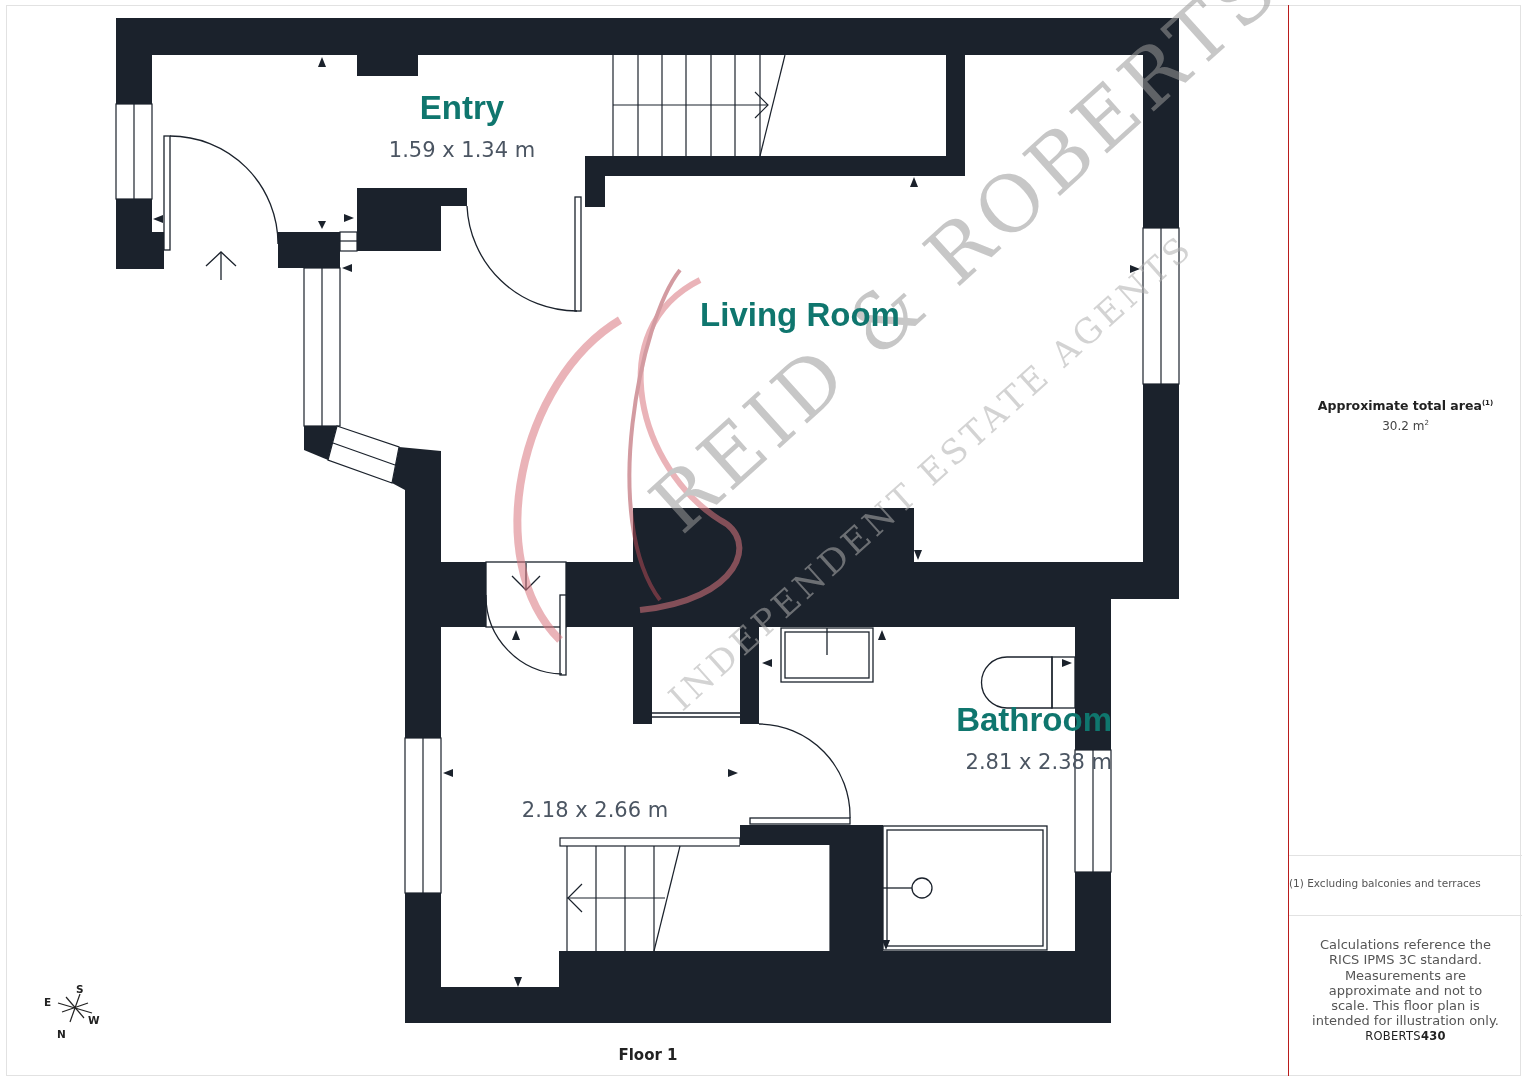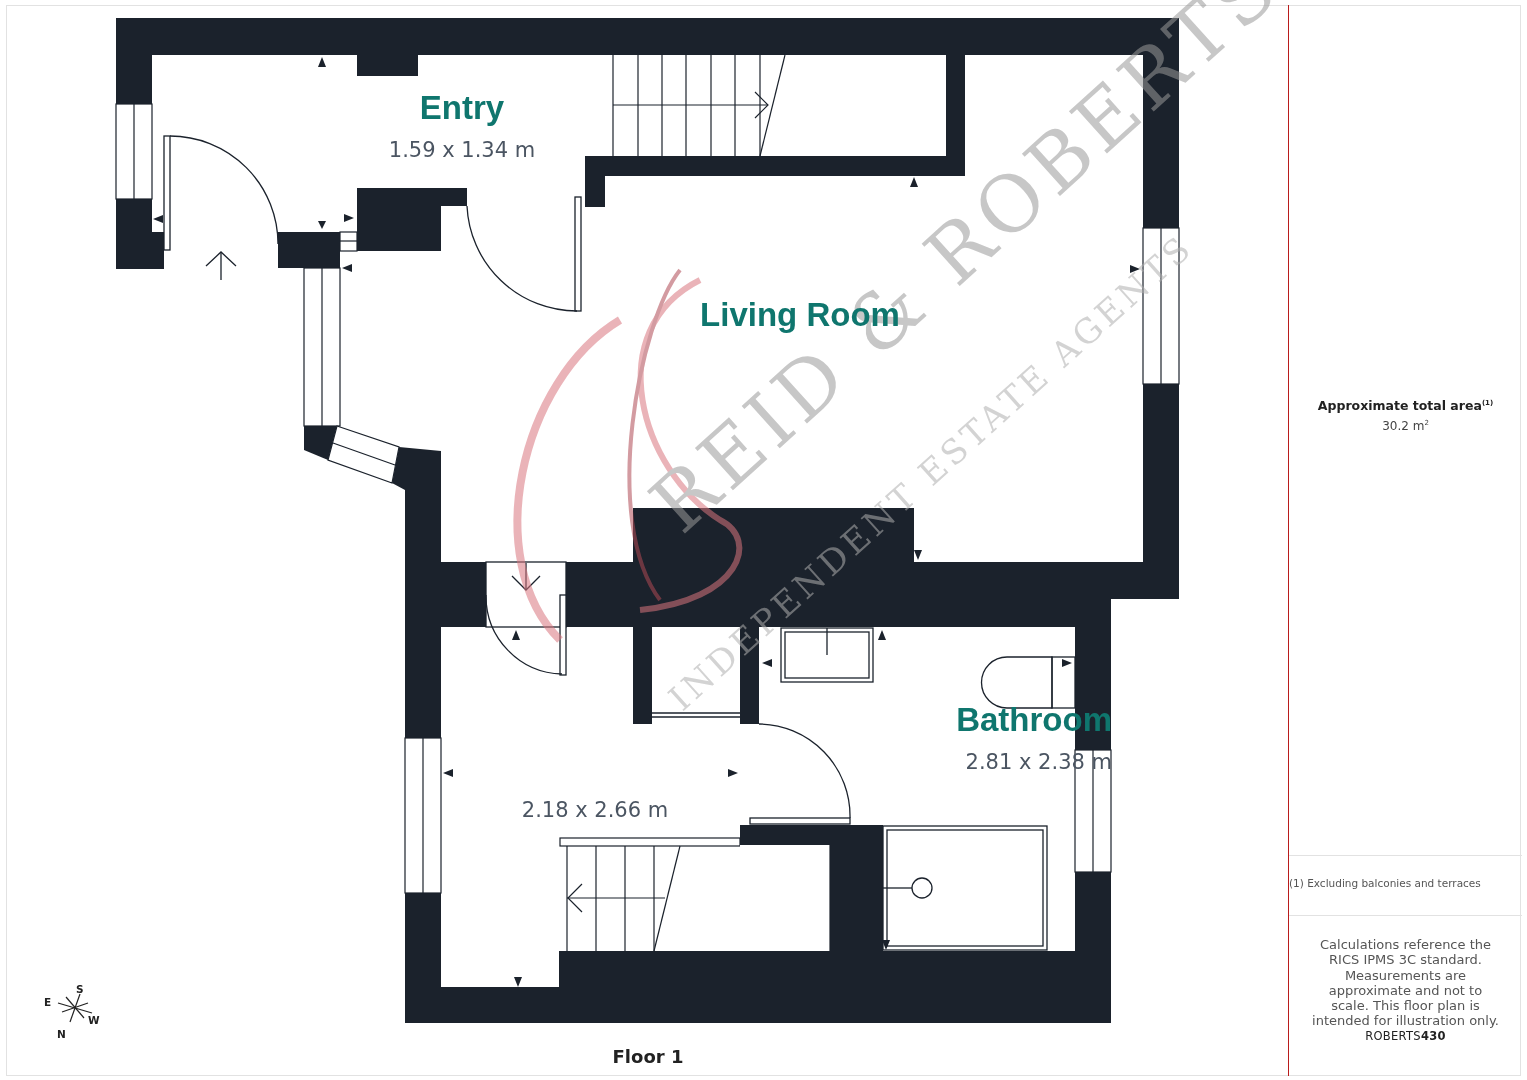--- a/index.html
+++ b/index.html
@@ -14,21 +14,21 @@
   .sb-div1 { position: absolute; top: 850px; left: 0; width: 233px; height: 1px; background: #e2e2e2; }
   .sb-note { position: absolute; top: 872px; left: 0; width: 233px; font-size: 10.5px; color: #555; }
   .sb-div2 { position: absolute; top: 910px; left: 0; width: 233px; height: 1px; background: #e2e2e2; }
   .sb-disclaimer { position: absolute; top: 932px; left: 22px; width: 189px; text-align: center; font-size: 13px; line-height: 15.3px; color: #555; }
   .sb-brand { position: absolute; top: 1024px; left: 0; width: 233px; text-align: center; font-size: 11.5px; color: #222; letter-spacing: 0.3px; }
   .sb-brand b { font-weight: bold; }
   .plan { position: absolute; left: 0; top: 0; }
   .room-label { position: absolute; text-align: center; white-space: nowrap; }
   .room-name { font-family: Liberation Sans, sans-serif; font-weight: bold; font-size: 33px; color: #0f766e; line-height: 40px; }
   .room-dims { font-family: "DejaVu Sans", sans-serif; font-size: 21px; color: #4b5562; line-height: 44px; }
-  .floor-label { position: absolute; left: 600px; top: 1046px; width: 96px; text-align: center; font-size: 18px; font-weight: bold; color: #222; }
+  .floor-label { position: absolute; left: 600px; top: 1046px; width: 96px; text-align: center; font-size: 15px; font-weight: bold; color: #222; }
   .compass-label { position: absolute; font-size: 10.5px; font-weight: bold; color: #222; }
 </style>
 </head>
 <body>
 
 <div class="frame"></div>
 
 <svg class="plan" width="1290" height="1080" viewBox="0 0 1290 1080" xmlns="http://www.w3.org/2000/svg">
   <g fill="#1b222c">
 

